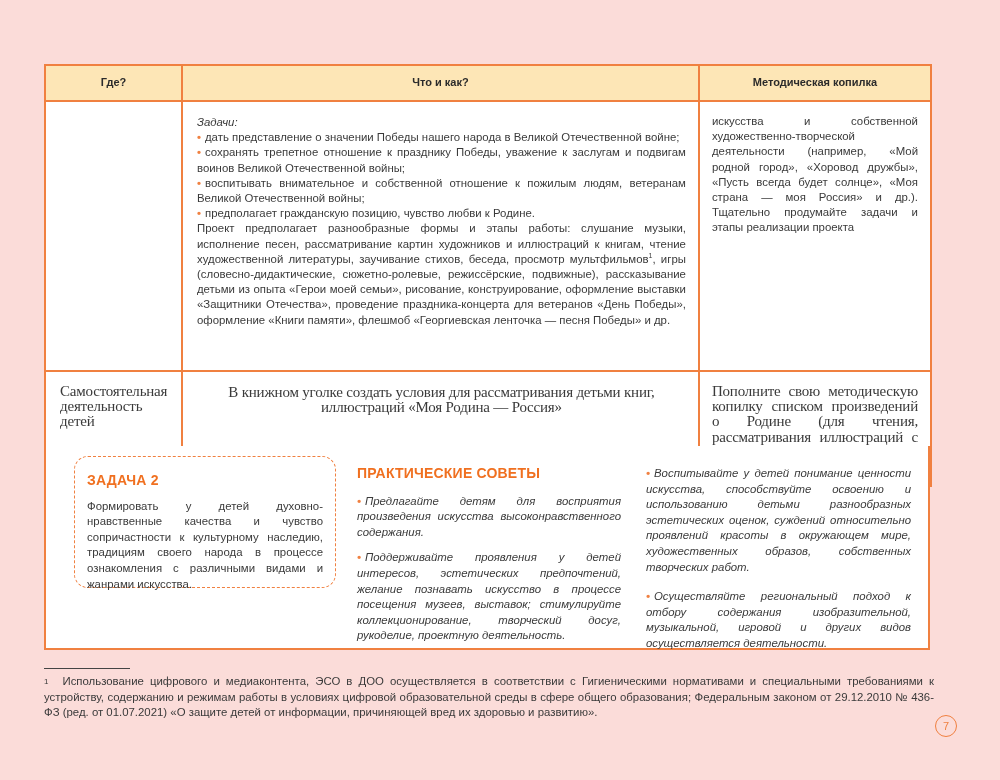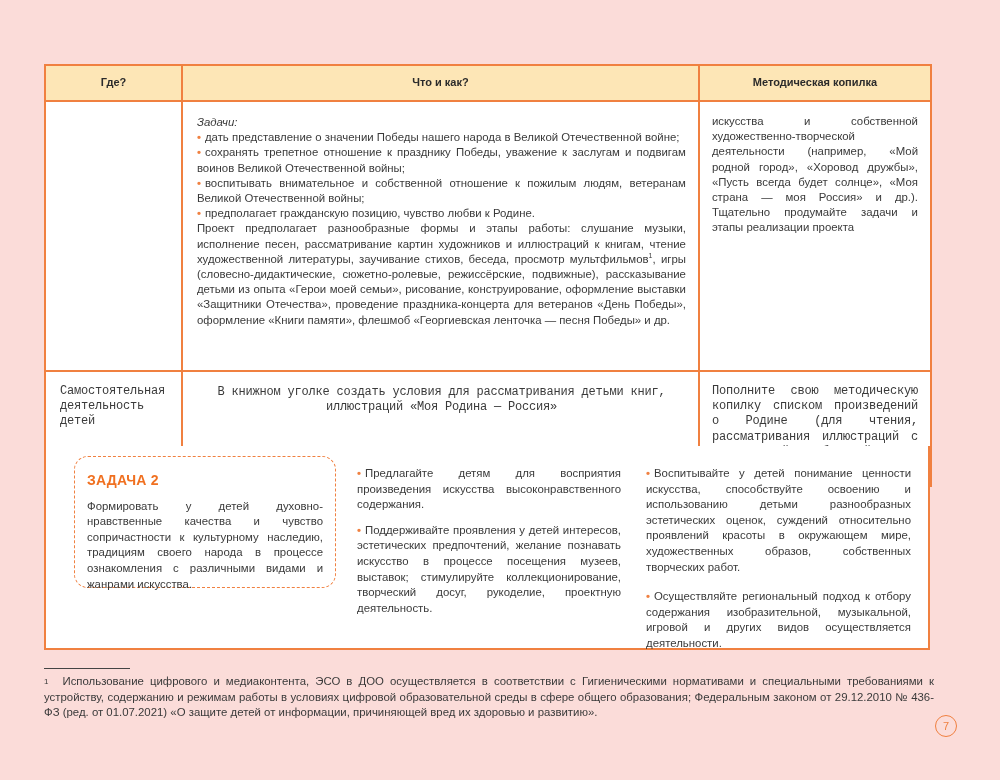--- a/index.html
+++ b/index.html
@@ -31,21 +31,21 @@
     color: #2b2b2b;
   }
   .col1 { width: 133px; }
   .col2 { width: 520px; }
   .col3 { width: 230px; }
   .cell-main { padding: 13px 12px 10px 14px; text-align: justify; margin-left: 47px; }
   .cell-side { padding: 12px 12px 10px 12px; text-align: justify; border-radius: 17px; }
   .cell-where { padding: 12px 12px 10px 14px; }
   .row1 td { height: 245px; }
   .row2 td { height: 80px; }
-  .narrow { font-family: Liberation Mono, monospace; font-size: 12px; letter-spacing: -0.2px; }
+  .narrow { font-family: Liberation Serif, serif; font-size: 15px; letter-spacing: -0.2px; }
   .italic { font-style: italic; }
   .bullet { color: #f08040; font-weight: bold; margin-right: 4px; }
   sup { font-size: 7px; line-height: 0; }
 
   .bottom-box {
     position: absolute; left: 44px; top: 446px; width: 882px; height: 202px;
     background: #ffffff;
     border: 2px solid #f08040;
     border-top: none;
     font-size: 11.4px; line-height: 15.6px;
@@ -61,21 +61,21 @@
     color: #f07020;
     font-weight: bold;
     font-size: 14px;
     margin-bottom: 10px;
     letter-spacing: 0.2px;
   }
   .justify { text-align: justify; }
   .advice-col {
     position: absolute; top: 20px;
   }
-  .advice-col p { margin: 0 0 10px 0; text-align: justify; }
+  .advice-col p { margin: 0 0 10px 0; text-align: justify; font-style: italic; }
   .advice-col1 { left: 311px; width: 264px; }
   .advice-col2 { left: 600px; width: 265px; top: 20px; }
 
   .footnote-rule {
     position: absolute; left: 44px; top: 668px; width: 86px; height: 1px; background: #444;
   }
   .footnote {
     position: absolute; left: 44px; top: 674px; width: 890px;
     font-size: 11.4px; line-height: 15.6px; color: #3a3a3a;
     text-align: justify;
@@ -120,20 +120,21 @@
   </tbody>
 </table>
 
 <div class="bottom-box">
   <div class="task-box">
     <div class="box-title">ЗАДАЧА 2</div>
     <div class="justify">Формировать у детей духовно-нравственные качества и чувство сопричастности к культурному наследию, традициям своего народа в процессе ознакомления с различными видами и жанрами искусства.</div>
   </div>
 
   <div class="advice-col advice-col1">
+    <div class="box-title" style="margin-bottom:12px">ПРАКТИЧЕСКИЕ СОВЕТЫ</div>
     <p><span class="bullet">•</span><span>Предлагайте детям для восприятия произведения искусства высоконравственного содержания.</span></p>
     <p><span class="bullet">•</span><span>Поддерживайте проявления у детей интересов, эстетических предпочтений, желание познавать искусство в процессе посещения музеев, выставок; стимулируйте коллекционирование, творческий досуг, рукоделие, проектную деятельность.</span></p>
   </div>
 
   <div class="advice-col advice-col2">
     <p style="margin-bottom:14px"><span class="bullet">•</span><span>Воспитывайте у детей понимание ценности искусства, способствуйте освоению и использованию детьми разнообразных эстетических оценок, суждений относительно проявлений красоты в окружающем мире, художественных образов, собственных творческих работ.</span></p>
     <p><span class="bullet">•</span><span>Осуществляйте региональный подход к отбору содержания изобразительной, музыкальной, игровой и других видов осуществляется деятельности.</span></p>
   </div>
 </div>
 

